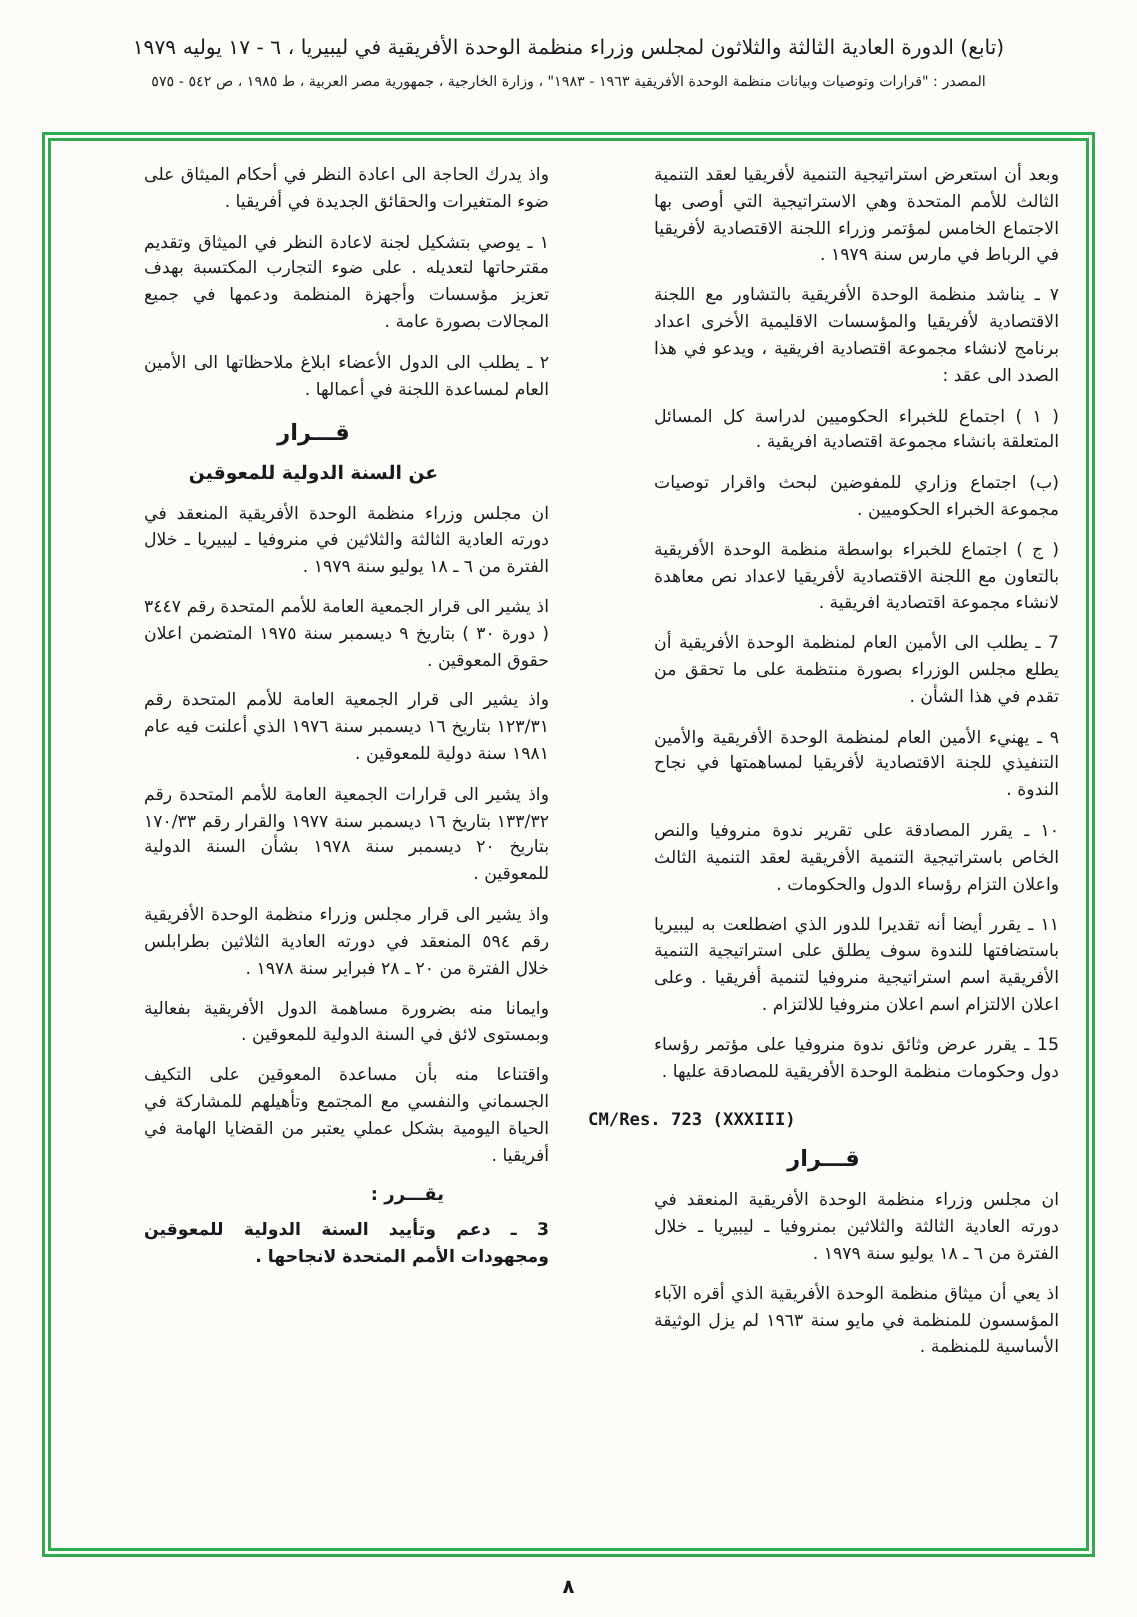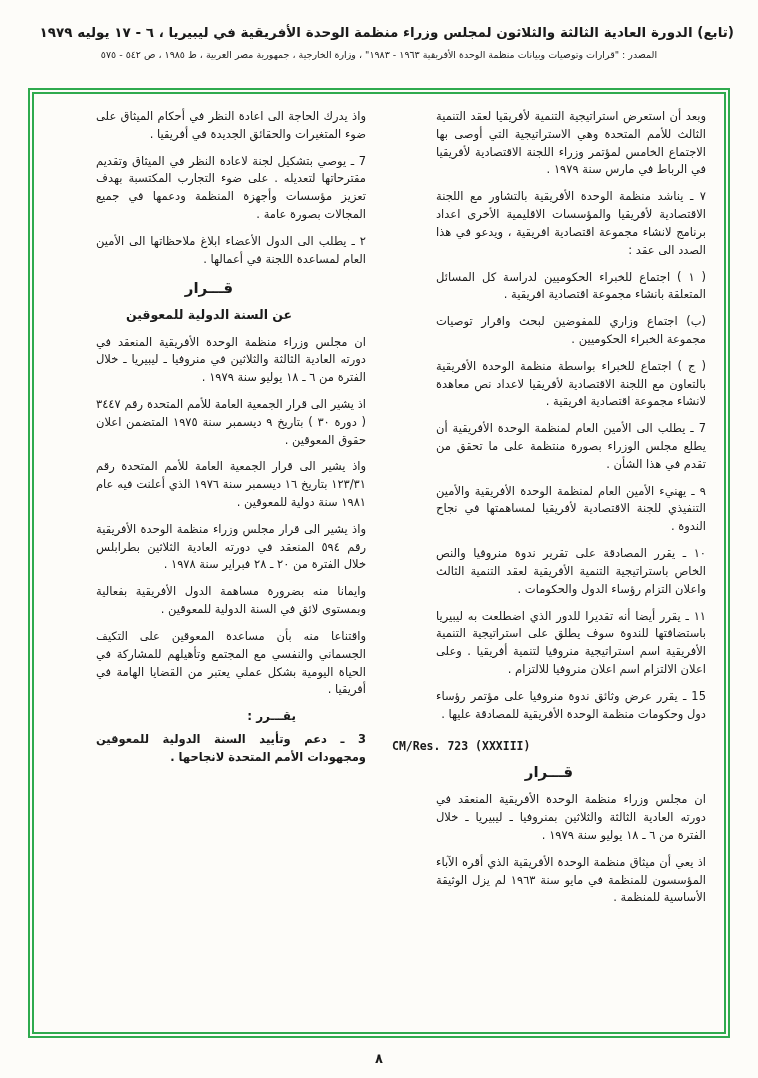--- a/index.html
+++ b/index.html
@@ -10,24 +10,23 @@
     color:#1a1a1a;
     overflow:hidden;
     position:relative;
   }
   .page-header{
     padding:22px 24px 6px 24px;
     text-align:center;
   }
   .header-title{
     font-size:13.5px;
-    font-weight:bold;
+    font-weight:normal;
     letter-spacing:0px;
     line-height:1.5;
-    text-align:right;
   }
   .source-line{
     font-size:9.5px;
     color:#222;
     margin-top:6px;
     line-height:1.4;
   }
   .content-frame{
     position:absolute;
     top:88px;right:28px;left:28px;bottom:40px;
@@ -108,27 +107,28 @@
         <div class="block paragraph">١٠ ـ يقرر المصادقة على تقرير ندوة منروفيا والنص الخاص باستراتيجية التنمية الأفريقية لعقد التنمية الثالث واعلان التزام رؤساء الدول والحكومات .</div>
         <div class="block paragraph">١١ ـ يقرر أيضا أنه تقديرا للدور الذي اضطلعت به ليبيريا باستضافتها للندوة سوف يطلق على استراتيجية التنمية الأفريقية اسم استراتيجية منروفيا لتنمية أفريقيا . وعلى اعلان الالتزام اسم اعلان منروفيا للالتزام .</div>
         <div class="block paragraph">15 ـ يقرر عرض وثائق ندوة منروفيا على مؤتمر رؤساء دول وحكومات منظمة الوحدة الأفريقية للمصادقة عليها .</div>
         <div class="block code">CM/Res. 723 (XXXIII)</div>
         <div class="block heading">قـــرار</div>
         <div class="block paragraph">ان مجلس وزراء منظمة الوحدة الأفريقية المنعقد في دورته العادية الثالثة والثلاثين بمنروفيا ـ ليبيريا ـ خلال الفترة من ٦ ـ ١٨ يوليو سنة ١٩٧٩ .</div>
         <div class="block paragraph">اذ يعي أن ميثاق منظمة الوحدة الأفريقية الذي أقره الآباء المؤسسون للمنظمة في مايو سنة ١٩٦٣ لم يزل الوثيقة الأساسية للمنظمة .</div>
       </div>
     <div class="column">
         <div class="block paragraph">واذ يدرك الحاجة الى اعادة النظر في أحكام الميثاق على ضوء المتغيرات والحقائق الجديدة في أفريقيا .</div>
-        <div class="block paragraph">7 ـ يوصي بتشكيل لجنة لاعادة النظر في الميثاق وتقديم مقترحاتها لتعديله . على ضوء التجارب المكتسبة بهدف تعزيز مؤسسات وأجهزة المنظمة ودعمها في جميع المجالات بصورة عامة .</div>
+        <div class="block paragraph">١ ـ يوصي بتشكيل لجنة لاعادة النظر في الميثاق وتقديم مقترحاتها لتعديله . على ضوء التجارب المكتسبة بهدف تعزيز مؤسسات وأجهزة المنظمة ودعمها في جميع المجالات بصورة عامة .</div>
         <div class="block paragraph">٢ ـ يطلب الى الدول الأعضاء ابلاغ ملاحظاتها الى الأمين العام لمساعدة اللجنة في أعمالها .</div>
         <div class="block heading">قـــرار</div>
         <div class="block subheading">عن السنة الدولية للمعوقين</div>
         <div class="block paragraph">ان مجلس وزراء منظمة الوحدة الأفريقية المنعقد في دورته العادية الثالثة والثلاثين في منروفيا ـ ليبيريا ـ خلال الفترة من ٦ ـ ١٨ يوليو سنة ١٩٧٩ .</div>
         <div class="block paragraph">اذ يشير الى قرار الجمعية العامة للأمم المتحدة رقم ٣٤٤٧ ( دورة ٣٠ ) بتاريخ ٩ ديسمبر سنة ١٩٧٥ المتضمن اعلان حقوق المعوقين .</div>
         <div class="block paragraph">واذ يشير الى قرار الجمعية العامة للأمم المتحدة رقم ١٢٣/٣١ بتاريخ ١٦ ديسمبر سنة ١٩٧٦ الذي أعلنت فيه عام ١٩٨١ سنة دولية للمعوقين .</div>
+        <div class="block paragraph">واذ يشير الى قرارات الجمعية العامة للأمم المتحدة رقم ١٣٣/٣٢ بتاريخ ١٦ ديسمبر سنة ١٩٧٧ والقرار رقم ١٧٠/٣٣ بتاريخ ٢٠ ديسمبر سنة ١٩٧٨ بشأن السنة الدولية للمعوقين .</div>
         <div class="block paragraph">واذ يشير الى قرار مجلس وزراء منظمة الوحدة الأفريقية رقم ٥٩٤ المنعقد في دورته العادية الثلاثين بطرابلس خلال الفترة من ٢٠ ـ ٢٨ فبراير سنة ١٩٧٨ .</div>
         <div class="block paragraph">وايمانا منه بضرورة مساهمة الدول الأفريقية بفعالية وبمستوى لائق في السنة الدولية للمعوقين .</div>
         <div class="block paragraph">واقتناعا منه بأن مساعدة المعوقين على التكيف الجسماني والنفسي مع المجتمع وتأهيلهم للمشاركة في الحياة اليومية بشكل عملي يعتبر من القضايا الهامة في أفريقيا .</div>
         <div class="block decide">يقـــرر :</div>
         <div class="block paragraph bold">3 ـ دعم وتأييد السنة الدولية للمعوقين ومجهودات الأمم المتحدة لانجاحها .</div>
       </div>
   </div>
 </div>
 
 <div class="page-number">٨</div>

